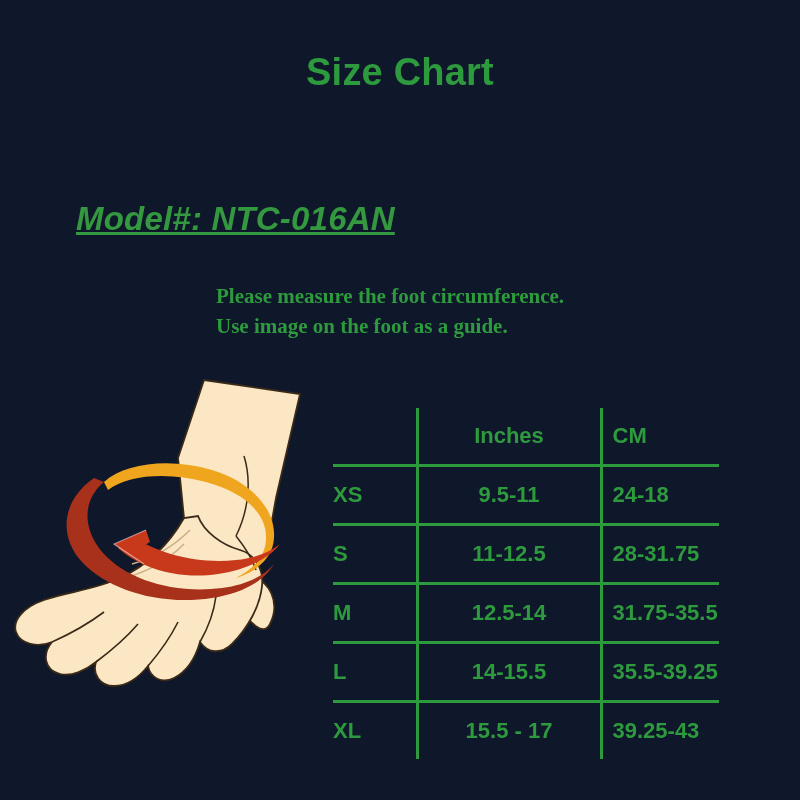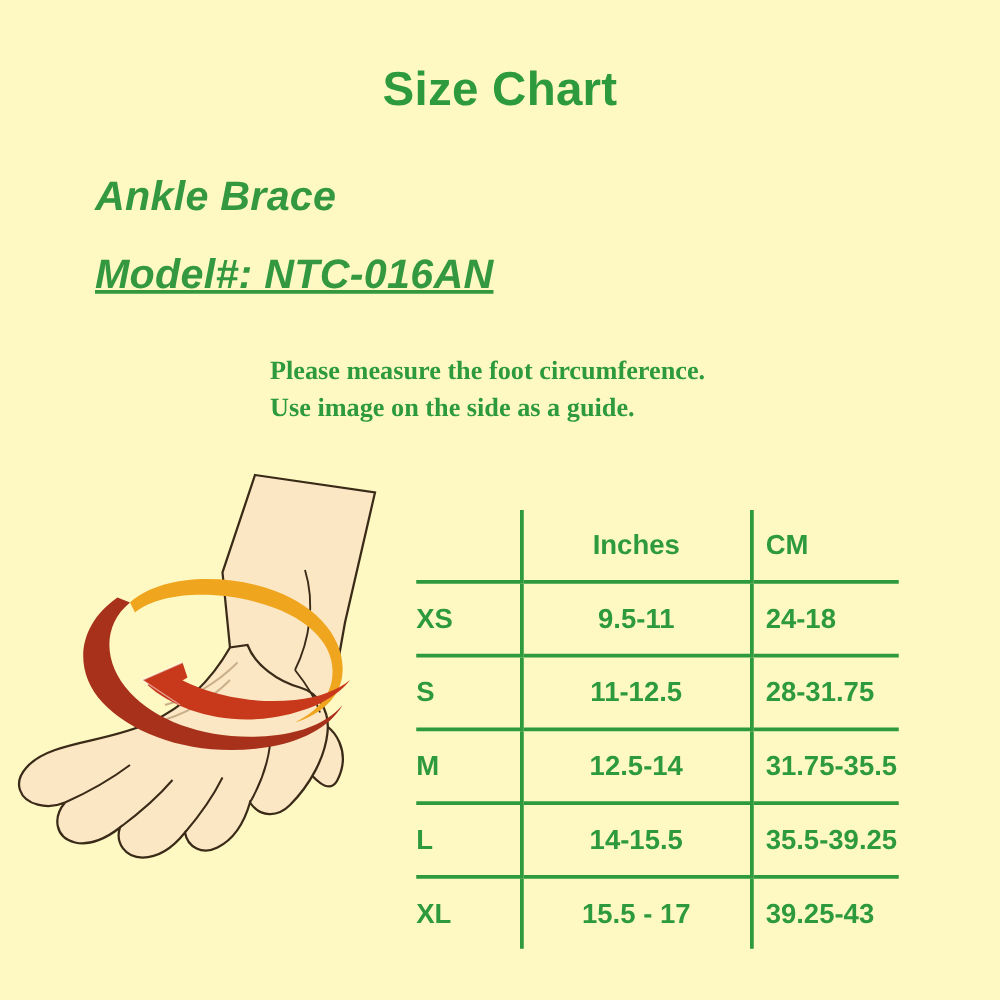--- a/index.html
+++ b/index.html
@@ -13,21 +13,21 @@
     height: 800px;
     position: relative;
     overflow: hidden;
     font-family: "Liberation Sans", sans-serif;
     -webkit-font-smoothing: antialiased;
   }
 
   .page {
     position: absolute;
     inset: 0;
-    background: #fef9c3;
+    background: #0f172a;
   }
 
   
   .title {
     position: absolute;
     top: 52px;
     left: 0;
     width: 800px;
     text-align: center;
     font-size: 38px;
@@ -149,27 +149,26 @@
   tbody tr:last-child th,
   tbody tr:last-child td { border-bottom: none; }
 </style>
 </head>
 <body>
 
 <div class="page">
 
   <div class="title">Size Chart</div>
 
-  <div class="product-name">Ankle Brace</div>
 
   <div class="model-number">Model#: NTC-016AN</div>
 
   <div class="instructions">
     <div>Please measure the foot circumference.</div>
-    <div>Use image on the side as a guide.</div>
+    <div>Use image on the foot as a guide.</div>
   </div>
 
   <div class="illustration">
     <svg viewBox="0 0 316 332" xmlns="http://www.w3.org/2000/svg">
       <g>
 
         <path d="M196 2 L292 16 L268 120 L258 176 L238 206 L196 196 L176 140 L170 80 Z" fill="#fbe7c4" stroke="#3a2a18" stroke-width="1.8"></path>
 
         <path d="M238 196 C264 202 272 226 262 246 C252 266 228 222 214 214 Z" fill="#fbe7c4" stroke="#3a2a18" stroke-width="1.8"></path>
 

